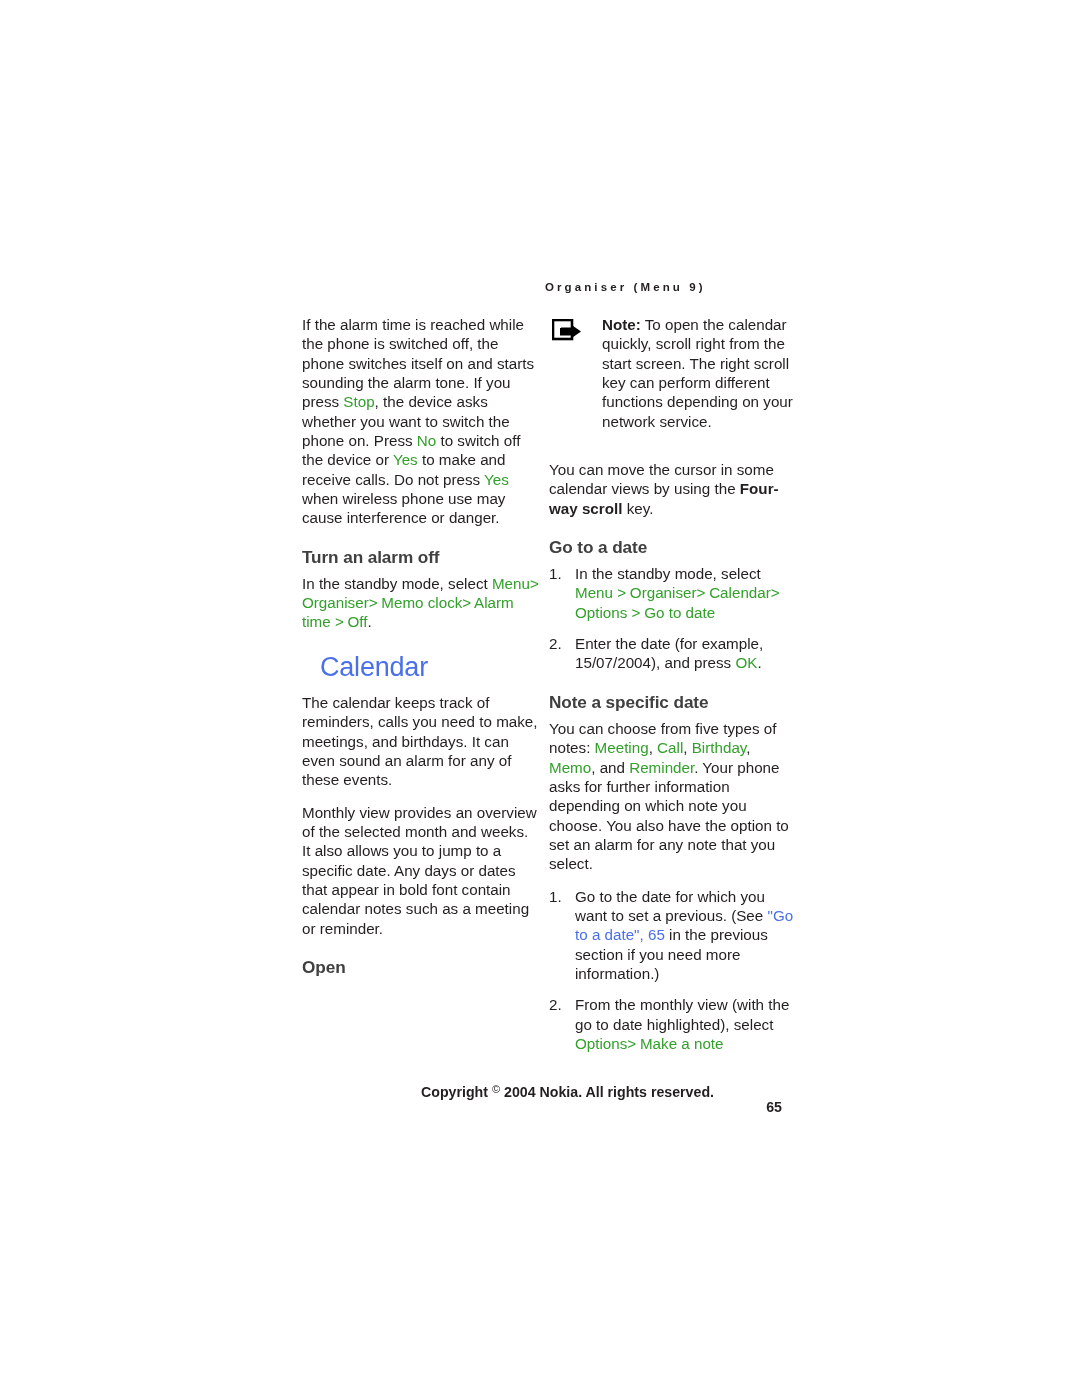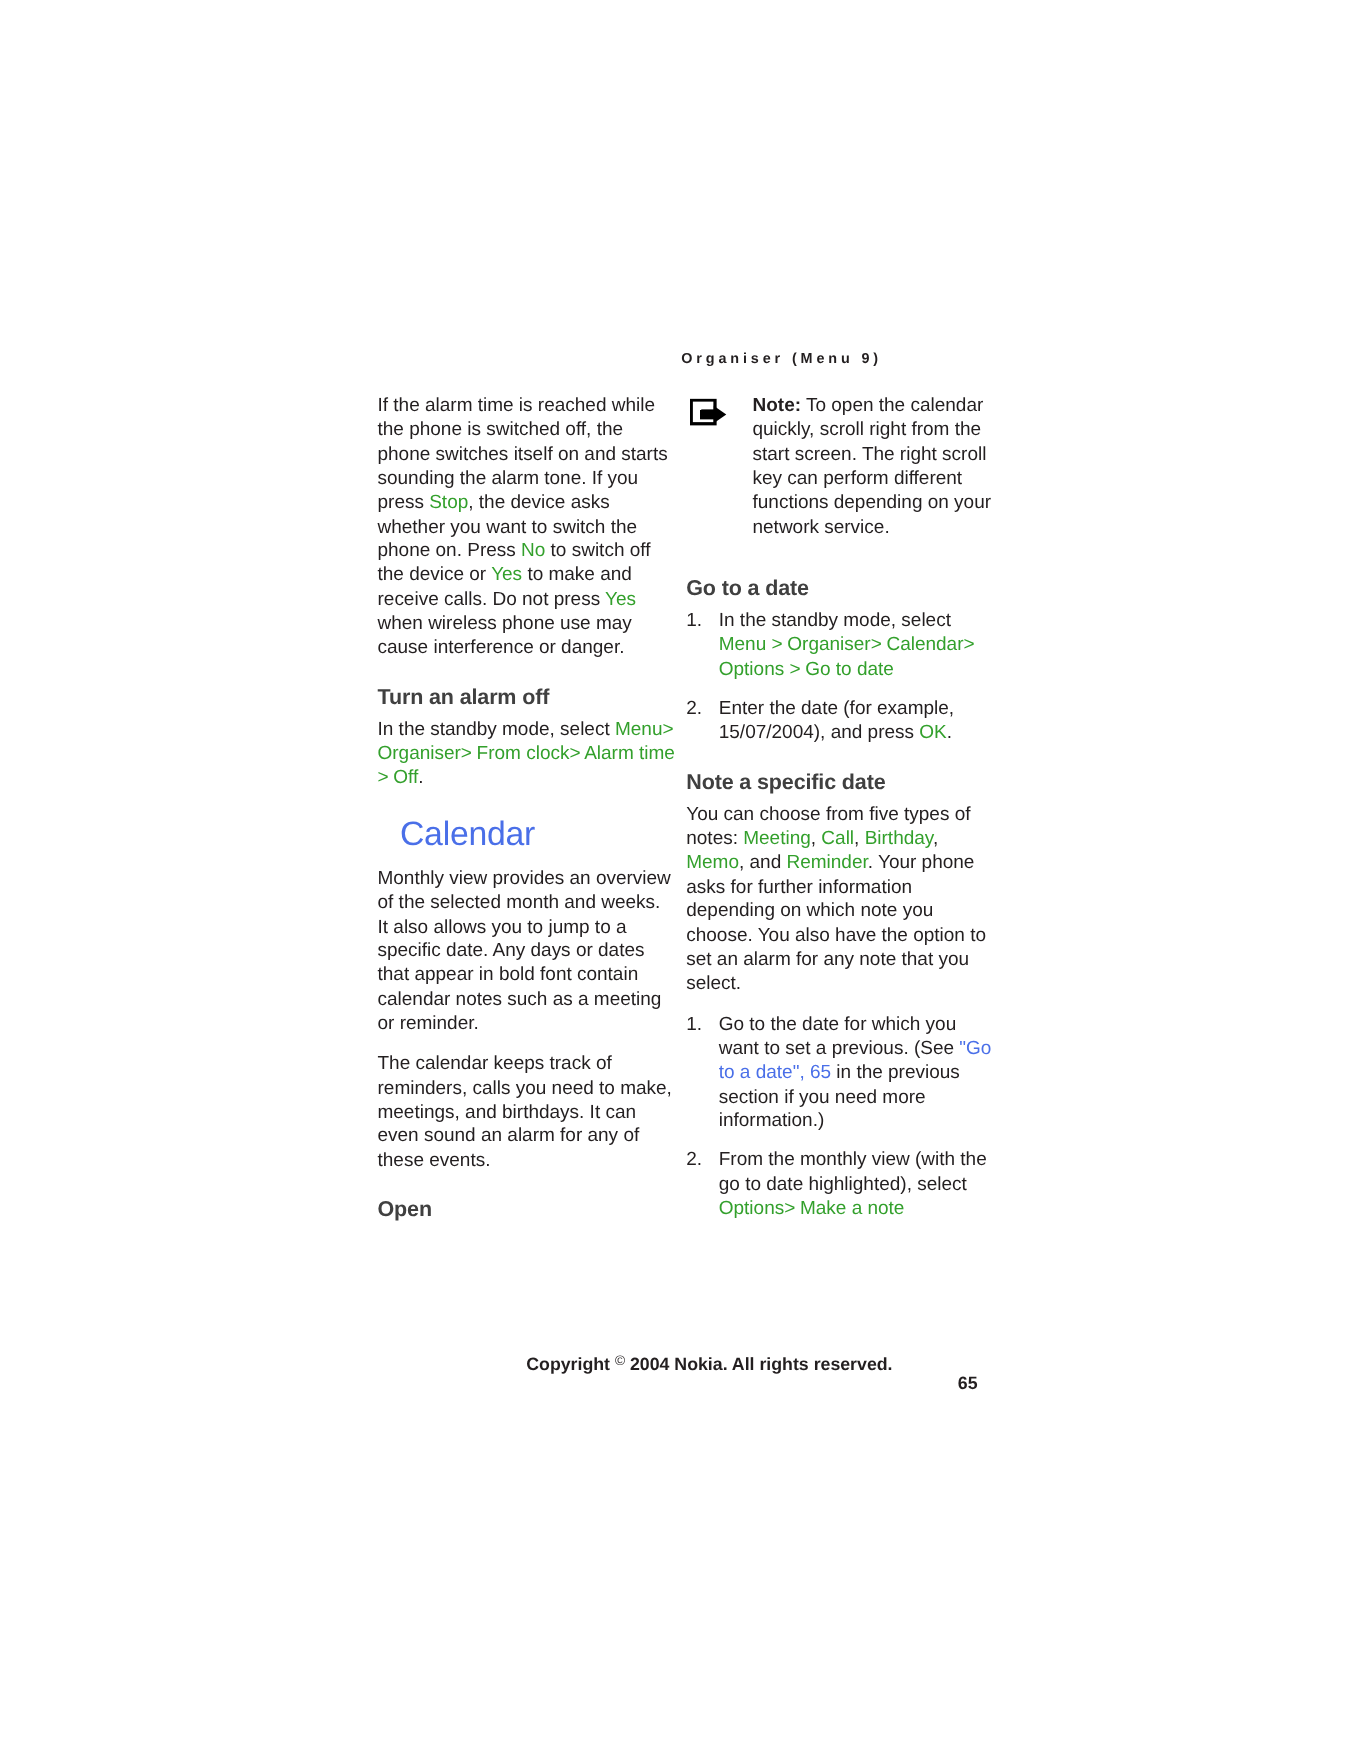--- a/index.html
+++ b/index.html
@@ -151,47 +151,48 @@
 <div class="page">
 
   <div class="running-head">Organiser (Menu 9)</div>
 
   <div class="col col-left">
 
     <p><span>If the alarm time is reached while the phone is switched off, the phone switches itself on and starts sounding the alarm tone. If you press </span><span class="menu">Stop</span><span>, the device asks whether you want to switch the phone on. Press </span><span class="menu">No</span><span> to switch off the device or </span><span class="menu">Yes</span><span> to make and receive calls. Do not press </span><span class="menu">Yes</span><span> when wireless phone use may cause interference or danger.</span></p>
 
     <h3 class="section">Turn an alarm off</h3>
 
-    <p><span>In the standby mode, select </span><span class="menu">Menu</span><span class="sep">&gt;</span> <span class="menu">Organiser</span><span class="sep">&gt;</span> <span class="menu">From clock</span><span class="sep">&gt;</span> <span class="menu">Alarm time</span> <span class="sep">&gt;</span> <span class="menu">Off</span><span>.</span></p>
+    <p><span>In the standby mode, select </span><span class="menu">Menu</span><span class="sep">&gt;</span> <span class="menu">Organiser</span><span class="sep">&gt;</span> <span class="menu">Memo clock</span><span class="sep">&gt;</span> <span class="menu">Alarm time</span> <span class="sep">&gt;</span> <span class="menu">Off</span><span>.</span></p>
 
     <h2 class="chapter">Calendar</h2>
 
+    <p>The calendar keeps track of reminders, calls you need to make, meetings, and birthdays. It can even sound an alarm for any of these events.</p>
+
     <p>Monthly view provides an overview of the selected month and weeks. It also allows you to jump to a specific date. Any days or dates that appear in bold font contain calendar notes such as a meeting or reminder.</p>
-
-    <p>The calendar keeps track of reminders, calls you need to make, meetings, and birthdays. It can even sound an alarm for any of these events.</p>
 
     <h3 class="section">Open</h3>
 
 
   </div>
 
   <div class="col col-right">
 
     <div class="note">
       <span class="note-icon">
         <svg width="30" height="25" viewBox="0 0 30 25" xmlns="http://www.w3.org/2000/svg">
           <rect x="1" y="1" width="19" height="19" fill="none" stroke="#000000" stroke-width="2.6"></rect>
           <rect x="8" y="8.5" width="12" height="8" fill="#000000"></rect>
           <polygon points="19,5.5 29,12.5 19,19.5" fill="#000000"></polygon>
           <rect x="5" y="5" width="4" height="4" fill="#ffffff"></rect>
         </svg>
       </span>
       <p><span class="b">Note:</span><span> To open the calendar quickly, scroll right from the start screen. The right scroll key can perform different functions depending on your network service.</span></p>
     </div>
 
+    <p><span>You can move the cursor in some calendar views by using the </span><span class="b">Four-way scroll</span><span> key.</span></p>
 
     <h3 class="section">Go to a date</h3>
 
     <ol class="steps">
       <li>
         <span class="num">1.</span><span>In the standby mode, select </span><span class="menu">Menu</span> <span class="sep">&gt;</span> <span class="menu">Organiser</span><span class="sep">&gt;</span> <span class="menu">Calendar</span><span class="sep">&gt;</span> <span class="menu">Options</span> <span class="sep">&gt;</span> <span class="menu">Go to date</span>
       </li>
       <li>
         <span class="num">2.</span><span>Enter the date (for example, 15/07/2004), and press </span><span class="menu">OK</span><span>.</span>
       </li>

